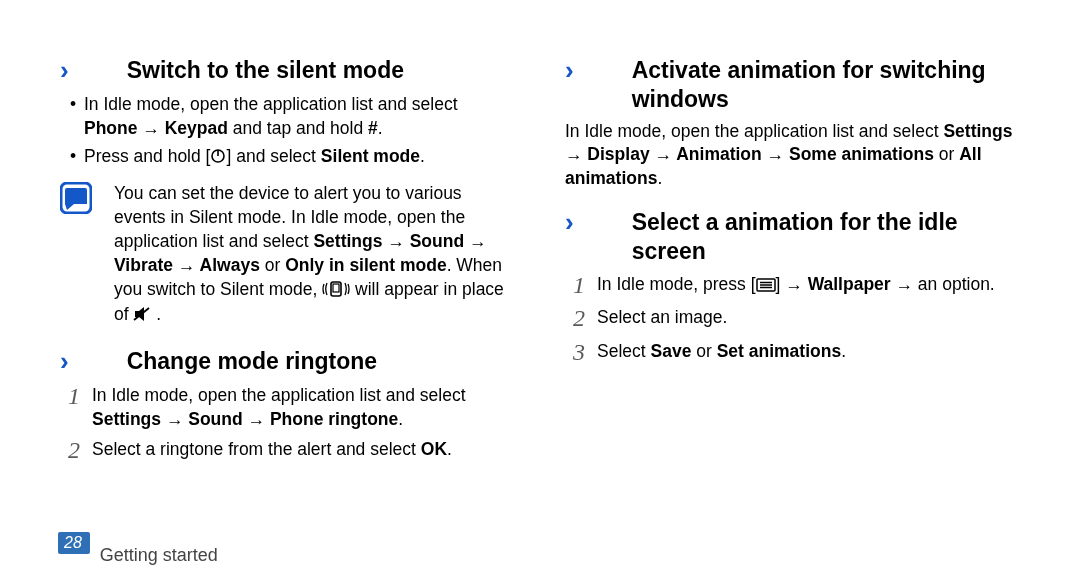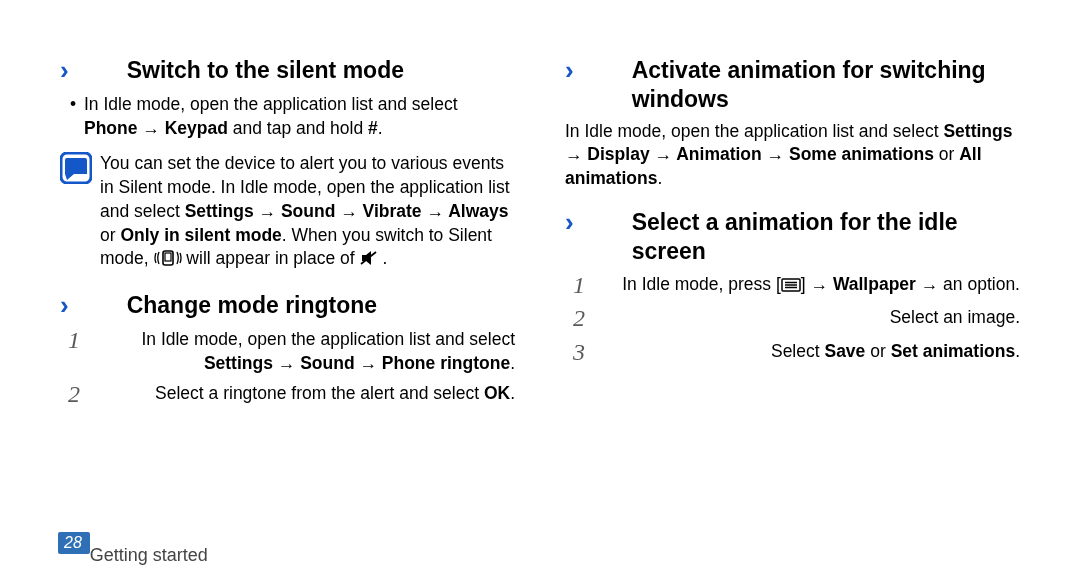--- a/index.html
+++ b/index.html
@@ -68,43 +68,44 @@
   .step-num {
     font-family: Georgia, "Times New Roman", serif;
     font-style: italic;
     font-size: 24px;
     color: #5a5a5a;
     width: 20px;
     flex: 0 0 auto;
     line-height: 1.15;
     text-align: right;
   }
-  .step-text { flex: 1; text-align: right; }
+  .step-text { flex: 1; }
   .note-block {
     display: flex;
-    gap: 8px;
+    gap: 22px;
     margin-top: 4px;
     margin-bottom: 18px;
   }
   .note-icon {
     width: 32px;
     height: 32px;
     flex: 0 0 auto;
   }
   .note-text {
     font-size: 17.5px;
     line-height: 1.36;
     flex: 1;
   }
   .footer {
     position: absolute;
     left: 58px;
     bottom: 20px;
     display: flex;
     align-items: center;
+    gap: 10px;
   }
   .page-num {
     background: #2e6fb6;
     color: #fff;
     font-style: italic;
     font-size: 16px;
     padding: 2px 8px 2px 6px;
     border-radius: 2px;
   }
   .footer-label {
@@ -127,20 +128,26 @@
 
     <div class="section-heading">
       <span class="chevron">›</span>
       <span class="title">Switch to the silent mode</span>
     </div>
 
 
     <ul class="bullets">
       <li>
         <span>In Idle mode, open the application list and select </span><span class="b">Phone</span><span> → </span><span class="b">Keypad</span><span> and tap and hold </span><span class="b">#</span><span>.</span>
+      </li>
+      <li>
+        <span>Press and hold [</span><span class="inline-icon"><svg width="16" height="16" viewBox="0 0 16 16">
+              <circle cx="8" cy="8" r="6" fill="none" stroke="#000" stroke-width="1.6"></circle>
+              <line x1="8" y1="2" x2="8" y2="8" stroke="#000" stroke-width="1.6"></line>
+            </svg></span><span>] and select </span><span class="b">Silent mode</span><span>.</span>
       </li>
     </ul>
 
     <div class="note-block">
       <span class="note-icon">
         <svg width="32" height="32" viewBox="0 0 32 32">
             <rect x="1" y="1" width="30" height="30" rx="6" fill="none" stroke="#1457c9" stroke-width="3"></rect>
             <path d="M7 6 L25 6 Q27 6 27 8 L27 22 L5 22 L5 8 Q5 6 7 6 Z M5 22 L14 22 L7 28 Z" fill="#1457c9"></path>
           </svg>
       </span>

